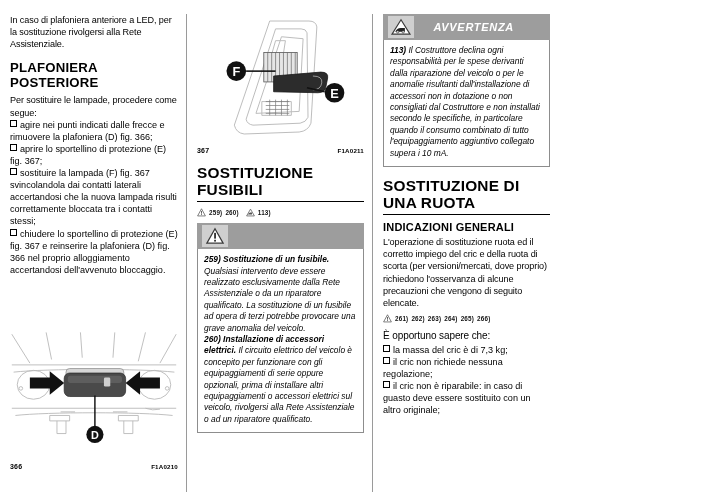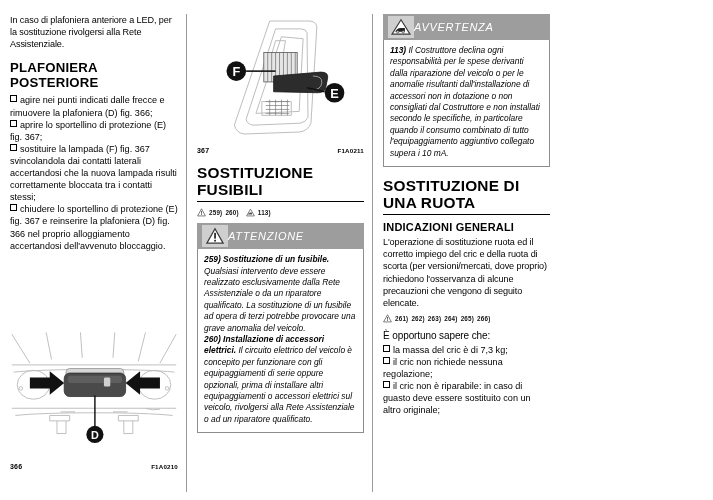--- a/index.html
+++ b/index.html
@@ -98,27 +98,27 @@
     position:relative;
   }
   .warnbar .ico{
     width:26px;height:22px;
     margin-left:5px;
     background:#cfcfcf;
     display:flex;align-items:center;justify-content:center;
   }
   .warnbar .t{
     flex:1;
-    text-align:left;
+    text-align:right;
     font-size:11px;
-    font-weight:normal;
+    font-weight:bold;
     font-style:italic;
     color:#fff;
     letter-spacing:0.7px;
-    padding-right:20px;
+    padding-right:36px;
   }
   .warnbody{
     border:1px solid #8d8d8d;
     border-top:none;
     padding:5px 6px 7px 6px;
     font-size:8.4px;
     line-height:11.4px;
     font-style:italic;
   }
   .warnbody b{font-style:italic;font-weight:bold;}
@@ -172,20 +172,21 @@
 
         <p class="body">In caso di plafoniera anteriore a LED, per la sostituzione rivolgersi alla Rete Assistenziale.</p>
 
         <div class="spacer-m"></div>
 
         <h2 class="head">PLAFONIERA</h2>
         <h2 class="head">POSTERIORE</h2>
 
         <div style="height:4px;"></div>
 
+        <p class="body">Per sostituire le lampade, procedere come segue:</p>
 
         <div class="bullet-line">
           <span class="sq"></span><span>agire nei punti indicati dalle frecce e rimuovere la plafoniera (D) fig. 366;</span>
         </div>
         <div class="bullet-line">
           <span class="sq"></span><span>aprire lo sportellino di protezione (E) fig. 367;</span>
         </div>
         <div class="bullet-line">
           <span class="sq"></span><span>sostituire la lampada (F) fig. 367 svincolandola dai contatti laterali accertandosi che la nuova lampada risulti correttamente bloccata tra i contatti stessi;</span>
         </div>
@@ -317,21 +318,20 @@
 
         <div class="warnbox">
           <div class="warnbar">
             <div class="ico">
               <svg viewBox="0 0 22 20" width="20" height="18">
                 <path d="M11 2 L20 18 H2 Z" fill="#ffffff" stroke="#3a3a3a" stroke-width="1.4"></path>
                 <rect x="10.1" y="6.5" width="1.9" height="6.4" fill="#222"></rect>
                 <rect x="10.1" y="14.2" width="1.9" height="2" fill="#222"></rect>
               </svg>
             </div>
-            <div class="t">ATTENZIONE</div>
           </div>
           <div class="warnbody">
             <p style="margin:0">
               <b>259)</b>
               <b>Sostituzione di un fusibile.</b>
               <span>Qualsiasi intervento deve essere realizzato esclusivamente dalla Rete Assistenziale o da un riparatore qualificato. La sostituzione di un fusibile ad opera di terzi potrebbe provocare una grave anomalia del veicolo.</span>
             </p>
             <p style="margin:0">
               <b>260)</b>
               <b>Installazione di accessori elettrici.</b>

